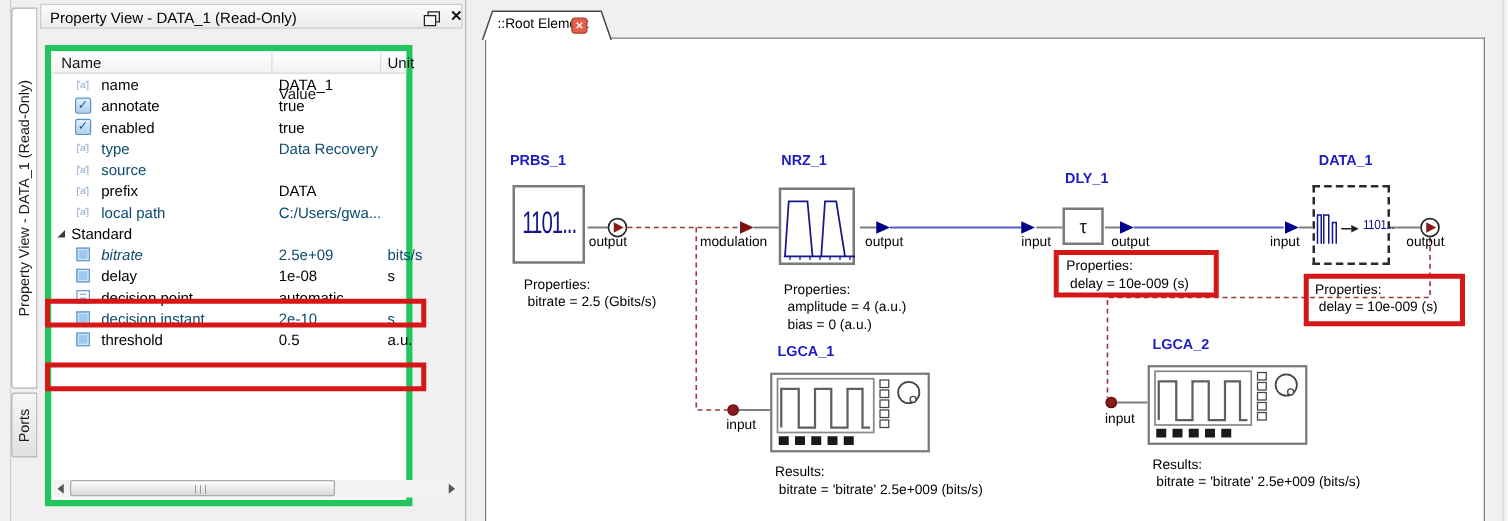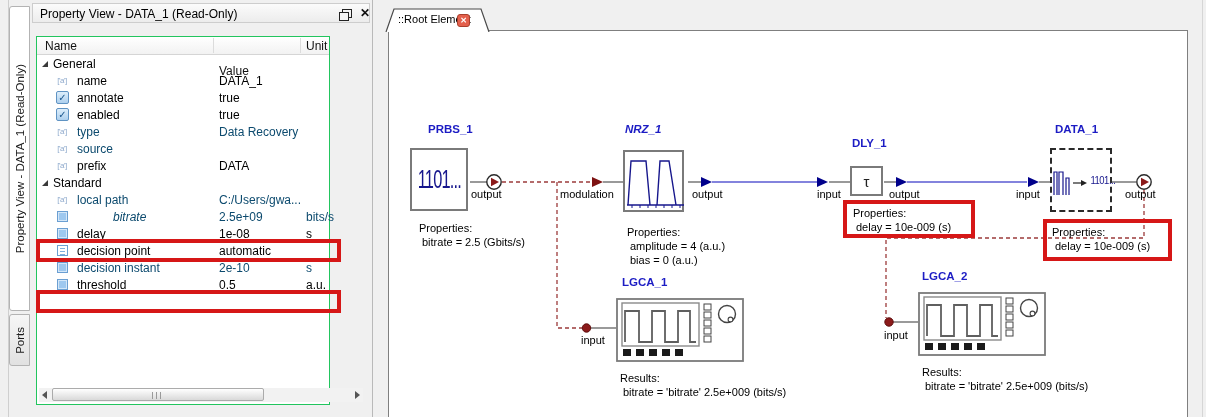--- a/index.html
+++ b/index.html
@@ -18,34 +18,34 @@
   .panel { position:absolute; left:30px; top:0; width:343px; height:417px; background:#f0f0f0; border-right:1px solid #b9b9b9; }
   .titlebar { position:absolute; left:2px; top:3px; width:338px; height:20px; border:1px solid #cdcdcd;
               background:linear-gradient(#fbfbfb,#ececec); }
   .titlebar .title { position:absolute; left:7px; top:3px; font-size:12px; white-space:nowrap; }
   .ic-restore { position:absolute; left:306px; top:5px; width:12px; height:11px; }
   .ic-restore::after  { content:""; position:absolute; left:3px; top:0; width:8px; height:7px; border:1px solid #222; }
   .ic-restore::before { content:""; position:absolute; left:0; top:3px; width:8px; height:7px; border:1px solid #222; background:#f5f5f5; z-index:1; }
   .ic-close { position:absolute; left:325px; top:2px; width:14px; height:14px; font-size:12px; font-weight:bold; color:#111; text-align:center; line-height:14px; }
   .ic-close::before { content:"\2715"; }
 
-  .ptable { position:absolute; left:6px; top:36px; width:294px; height:369px; background:#fff; border:1px solid #22c55e; }
+  .ptable { position:absolute; left:6px; top:36px; width:294px; height:369px; background:#fff; border:5px solid #22c55e; }
   .thead { position:relative; height:18px; background:linear-gradient(#ffffff,#f2f2f2); border-bottom:1px solid #d5d5d5; }
   .thead span { position:absolute; top:2px; font-size:12px; color:#111; }
   .thead .h0 { left:8px; } .thead .h1 { left:182px;margin-top:25px; } .thead .h2 { left:269px; }
   .thead i { position:absolute; top:1px; width:1px; height:15px; background:#dcdcdc; }
   .thead i.s1 { left:176px; } .thead i.s2 { left:263px; }
 
   .tbody { position:relative; }
   .prow { position:relative; height:17px; }
   .prow .cname { position:absolute; left:40px; top:2px; white-space:nowrap; }
   .prow .cval  { position:absolute; left:182px; top:2px; white-space:nowrap; }
   .prow .cunit { position:absolute; left:269px; top:2px; white-space:nowrap; }
   .prow.dis .cname, .prow.dis .cval, .prow.dis .cunit { color:#0c4a6e; }
-  .prow.itname .cname { font-style:italic;margin-left:36px; }
+  .prow.itname .cname { font-style:italic; }
   .gtri { position:absolute; left:5px; top:6px; width:0; height:0; border-bottom:6px solid #3a3a3a; border-left:6px solid transparent; }
   .gname { position:absolute; left:16px; top:2px; }
 
   .picon { position:absolute; left:19px; top:2px; width:13px; height:13px; }
   .icon-string { display:flex; align-items:center; justify-content:center; width:16px; left:17px; color:#8ea9cc; font-size:8px; }
   .icon-string::before { content:"['a']"; letter-spacing:-0.5px; }
   .icon-checkbox { background:linear-gradient(#ddeefb,#aed0ee); border:1px solid #5f93c3; border-radius:2px;
                    color:#1a568c; font-size:10px; line-height:11px; text-align:center; }
   .icon-checkbox::before { content:"\2713"; }
   .icon-numeric { width:11px; height:11px; top:3px; left:20px; background:#9ec8ef; border:1px solid #6b9fd2; box-shadow:inset 0 0 0 1px #d4e7f8; }
@@ -119,24 +119,20 @@
     <div class="ptable">
       <div class="thead">
         <span class="h0">Name</span>
         <span class="h1">Value</span>
         <span class="h2">Unit</span>
         <i class="s1"></i>
         <i class="s2"></i>
       </div>
       <div class="tbody">
 
-        <div class="prow group">
-          <span class="gtri"></span>
-          <span class="gname">General</span>
-        </div>
 
         <div class="prow">
           <span class="picon icon-string"></span>
           <span class="cname">name</span>
           <span class="cval">DATA_1</span>
           <span class="cunit"></span>
         </div>
 
         <div class="prow">
           <span class="picon icon-checkbox"></span>
@@ -167,30 +163,30 @@
           <span class="cunit"></span>
         </div>
 
         <div class="prow">
           <span class="picon icon-string"></span>
           <span class="cname">prefix</span>
           <span class="cval">DATA</span>
           <span class="cunit"></span>
         </div>
 
+        <div class="prow dis">
+          <span class="picon icon-string"></span>
+          <span class="cname">local path</span>
+          <span class="cval">C:/Users/gwa...</span>
+          <span class="cunit"></span>
+        </div>
+
         <div class="prow group">
           <span class="gtri"></span>
           <span class="gname">Standard</span>
-        </div>
-
-        <div class="prow dis">
-          <span class="picon icon-string"></span>
-          <span class="cname">local path</span>
-          <span class="cval">C:/Users/gwa...</span>
-          <span class="cunit"></span>
         </div>
 
         <div class="prow dis itname">
           <span class="picon icon-numeric"></span>
           <span class="cname">bitrate</span>
           <span class="cval">2.5e+09</span>
           <span class="cunit">bits/s</span>
         </div>
 
         <div class="prow">
@@ -330,22 +326,22 @@
       <g fill="none" stroke="#16168c" stroke-width="1.2">
         <path d="M1054,195 V172 H1057 V195 M1059,195 V172 H1063 V195 M1066,195 V178 H1069 V195"></path>
         <path d="M1073,183 H1081" stroke="#222222"></path>
       </g>
       <polygon points="1081,180 1081,186 1087,183" fill="#222222"></polygon>
 
       <use href="#lgca-sym" transform="translate(616,298)"></use>
       <use href="#lgca-sym" transform="translate(918,292)"></use>
     </svg>
 
-    <div class="blk-label" style="left:19px;  top:92px;margin-left:20px;">PRBS_1</div>
-    <div class="blk-label" style="left:236px; top:92px;font-style:italic;">NRZ_1</div>
+    <div class="blk-label" style="left:19px;  top:92px;">PRBS_1</div>
+    <div class="blk-label" style="left:236px; top:92px;">NRZ_1</div>
     <div class="blk-label" style="left:463px; top:106px;">DLY_1</div>
     <div class="blk-label" style="left:666px; top:92px;">DATA_1</div>
     <div class="blk-label" style="left:233px; top:245px;">LGCA_1</div>
     <div class="blk-label" style="left:533px; top:239px;">LGCA_2</div>
 
     <div class="data-digits">1101...</div>
 
     <div class="plabel" style="left:82px;  top:157px;">output</div>
     <div class="plabel" style="left:171px; top:157px;">modulation</div>
     <div class="plabel" style="left:303px; top:157px;">output</div>

